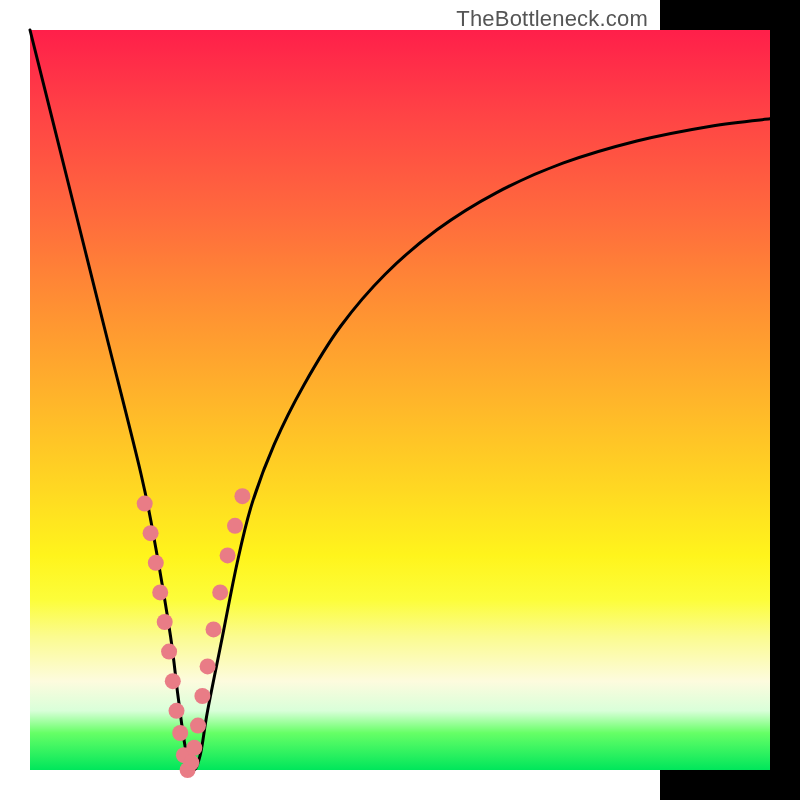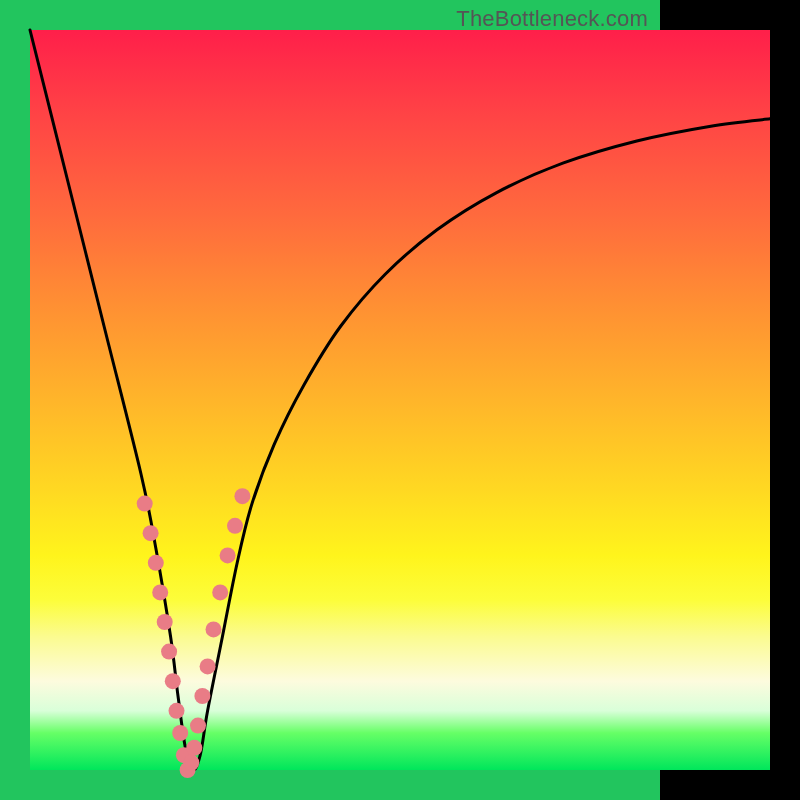--- a/index.html
+++ b/index.html
@@ -8,21 +8,21 @@
     width: 800px;
     height: 800px;
     overflow: hidden;
     font-family: Arial, Helvetica, sans-serif;
     background: #000;
   }
   .frame {
     position: relative;
     width: 660px;
     height: 800px;
-    background: #22c55e;
+    background: #ffffff;
   }
   .plot {
     position: absolute;
     left: 30px;
     top: 30px;
     width: 740px;
     height: 740px;
     background: linear-gradient(
       to bottom,
       #ff1f4a 0%,

